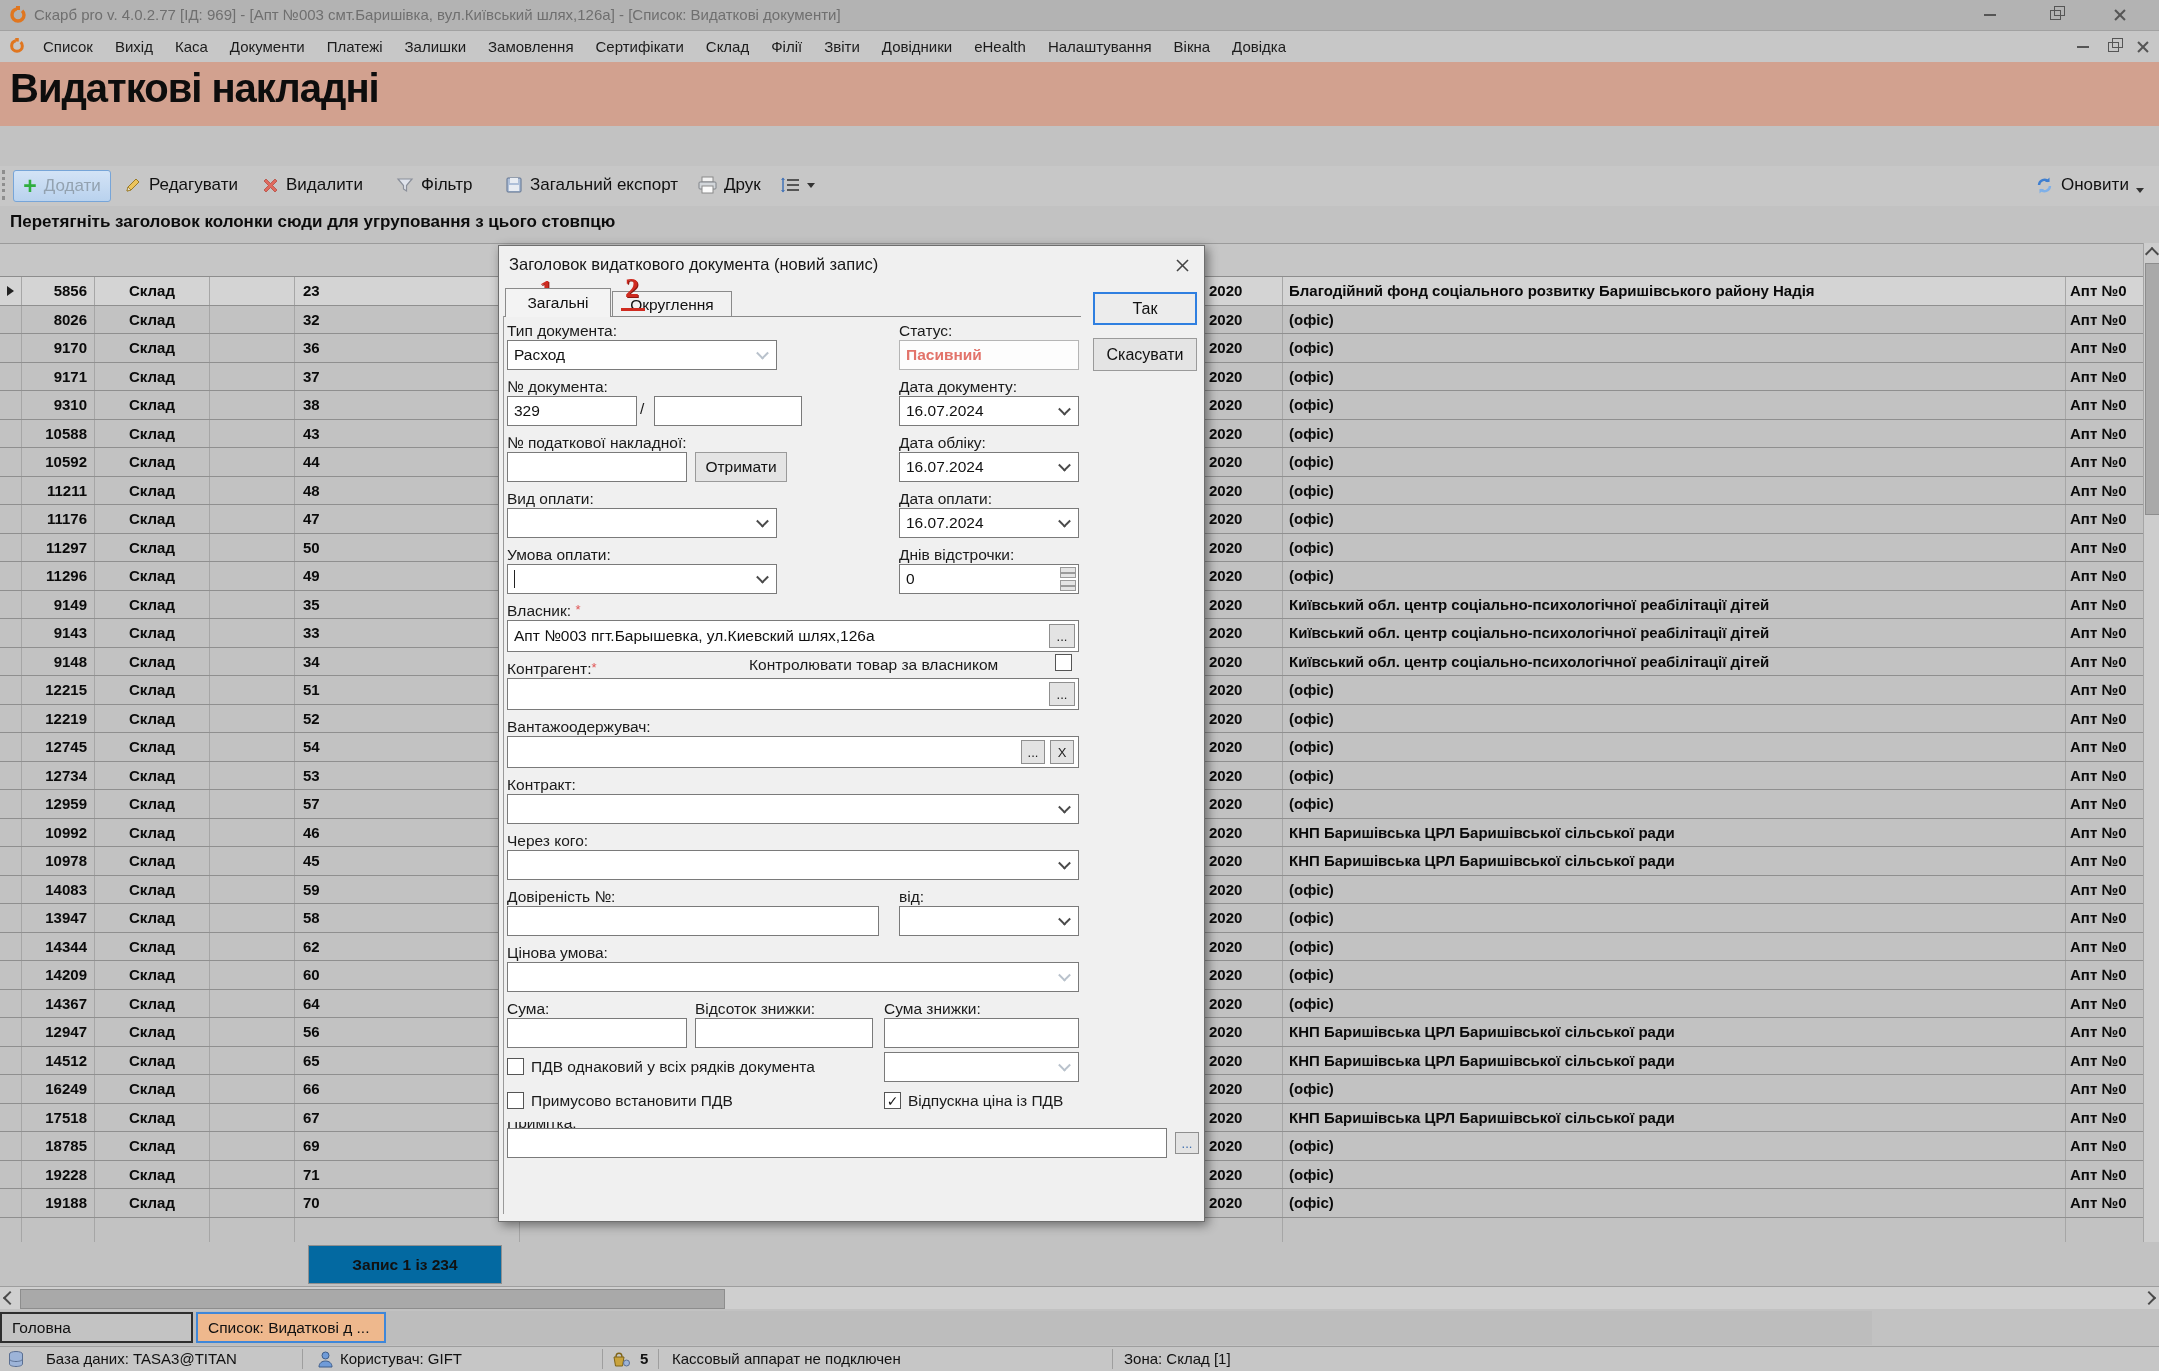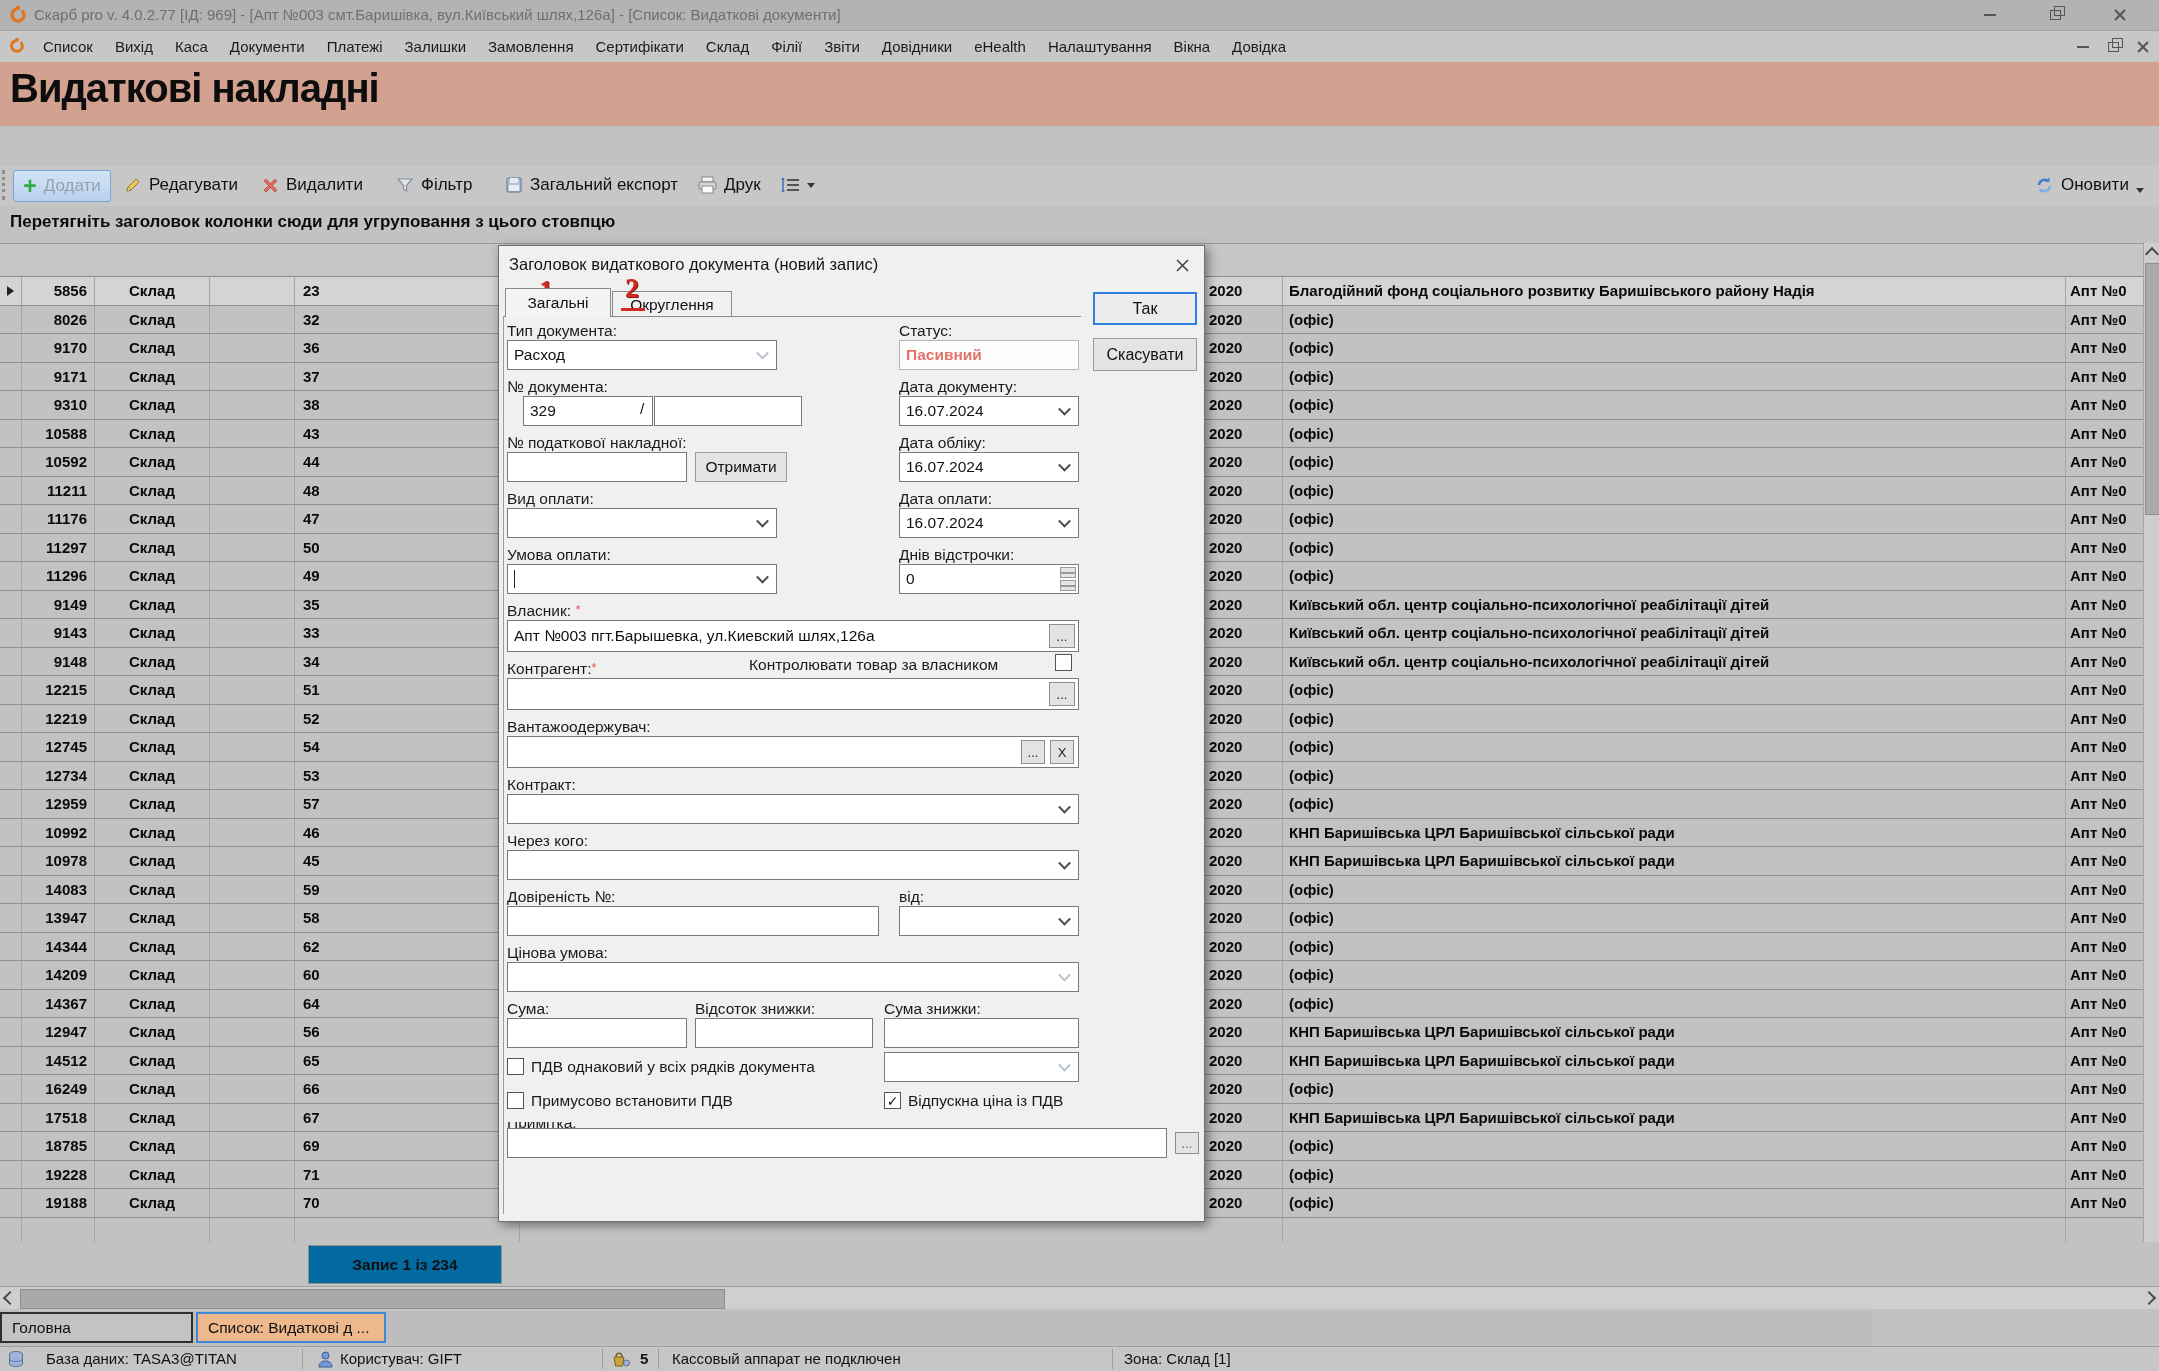--- a/index.html
+++ b/index.html
@@ -716,21 +716,21 @@
     <div class="fld" style="left:8px;top:94px;width:270px;height:30px">
       <span>Расход</span>
       <span class="chev dis"></span>
     </div>
     <span class="lbl" style="left:400px;top:76px">Статус:</span>
     <div class="fld ro" style="left:400px;top:94px;width:180px;height:30px">
       <span class="status-val">Пасивний</span>
     </div>
 
     <span class="lbl" style="left:8px;top:132px">№ документа:</span>
-    <div class="fld" style="left:24px;top:150px;width:130px;height:30px">
+    <div class="fld" style="left:8px;top:150px;width:130px;height:30px">
       <span>329</span>
     </div>
     <span class="lbl" style="left:141px;top:154px">/</span>
     <div class="fld" style="left:155px;top:150px;width:148px;height:30px"></div>
     <span class="lbl" style="left:400px;top:132px">Дата документу:</span>
     <div class="fld" style="left:400px;top:150px;width:180px;height:30px">
       <span>16.07.2024</span>
       <span class="chev"></span>
     </div>
 

